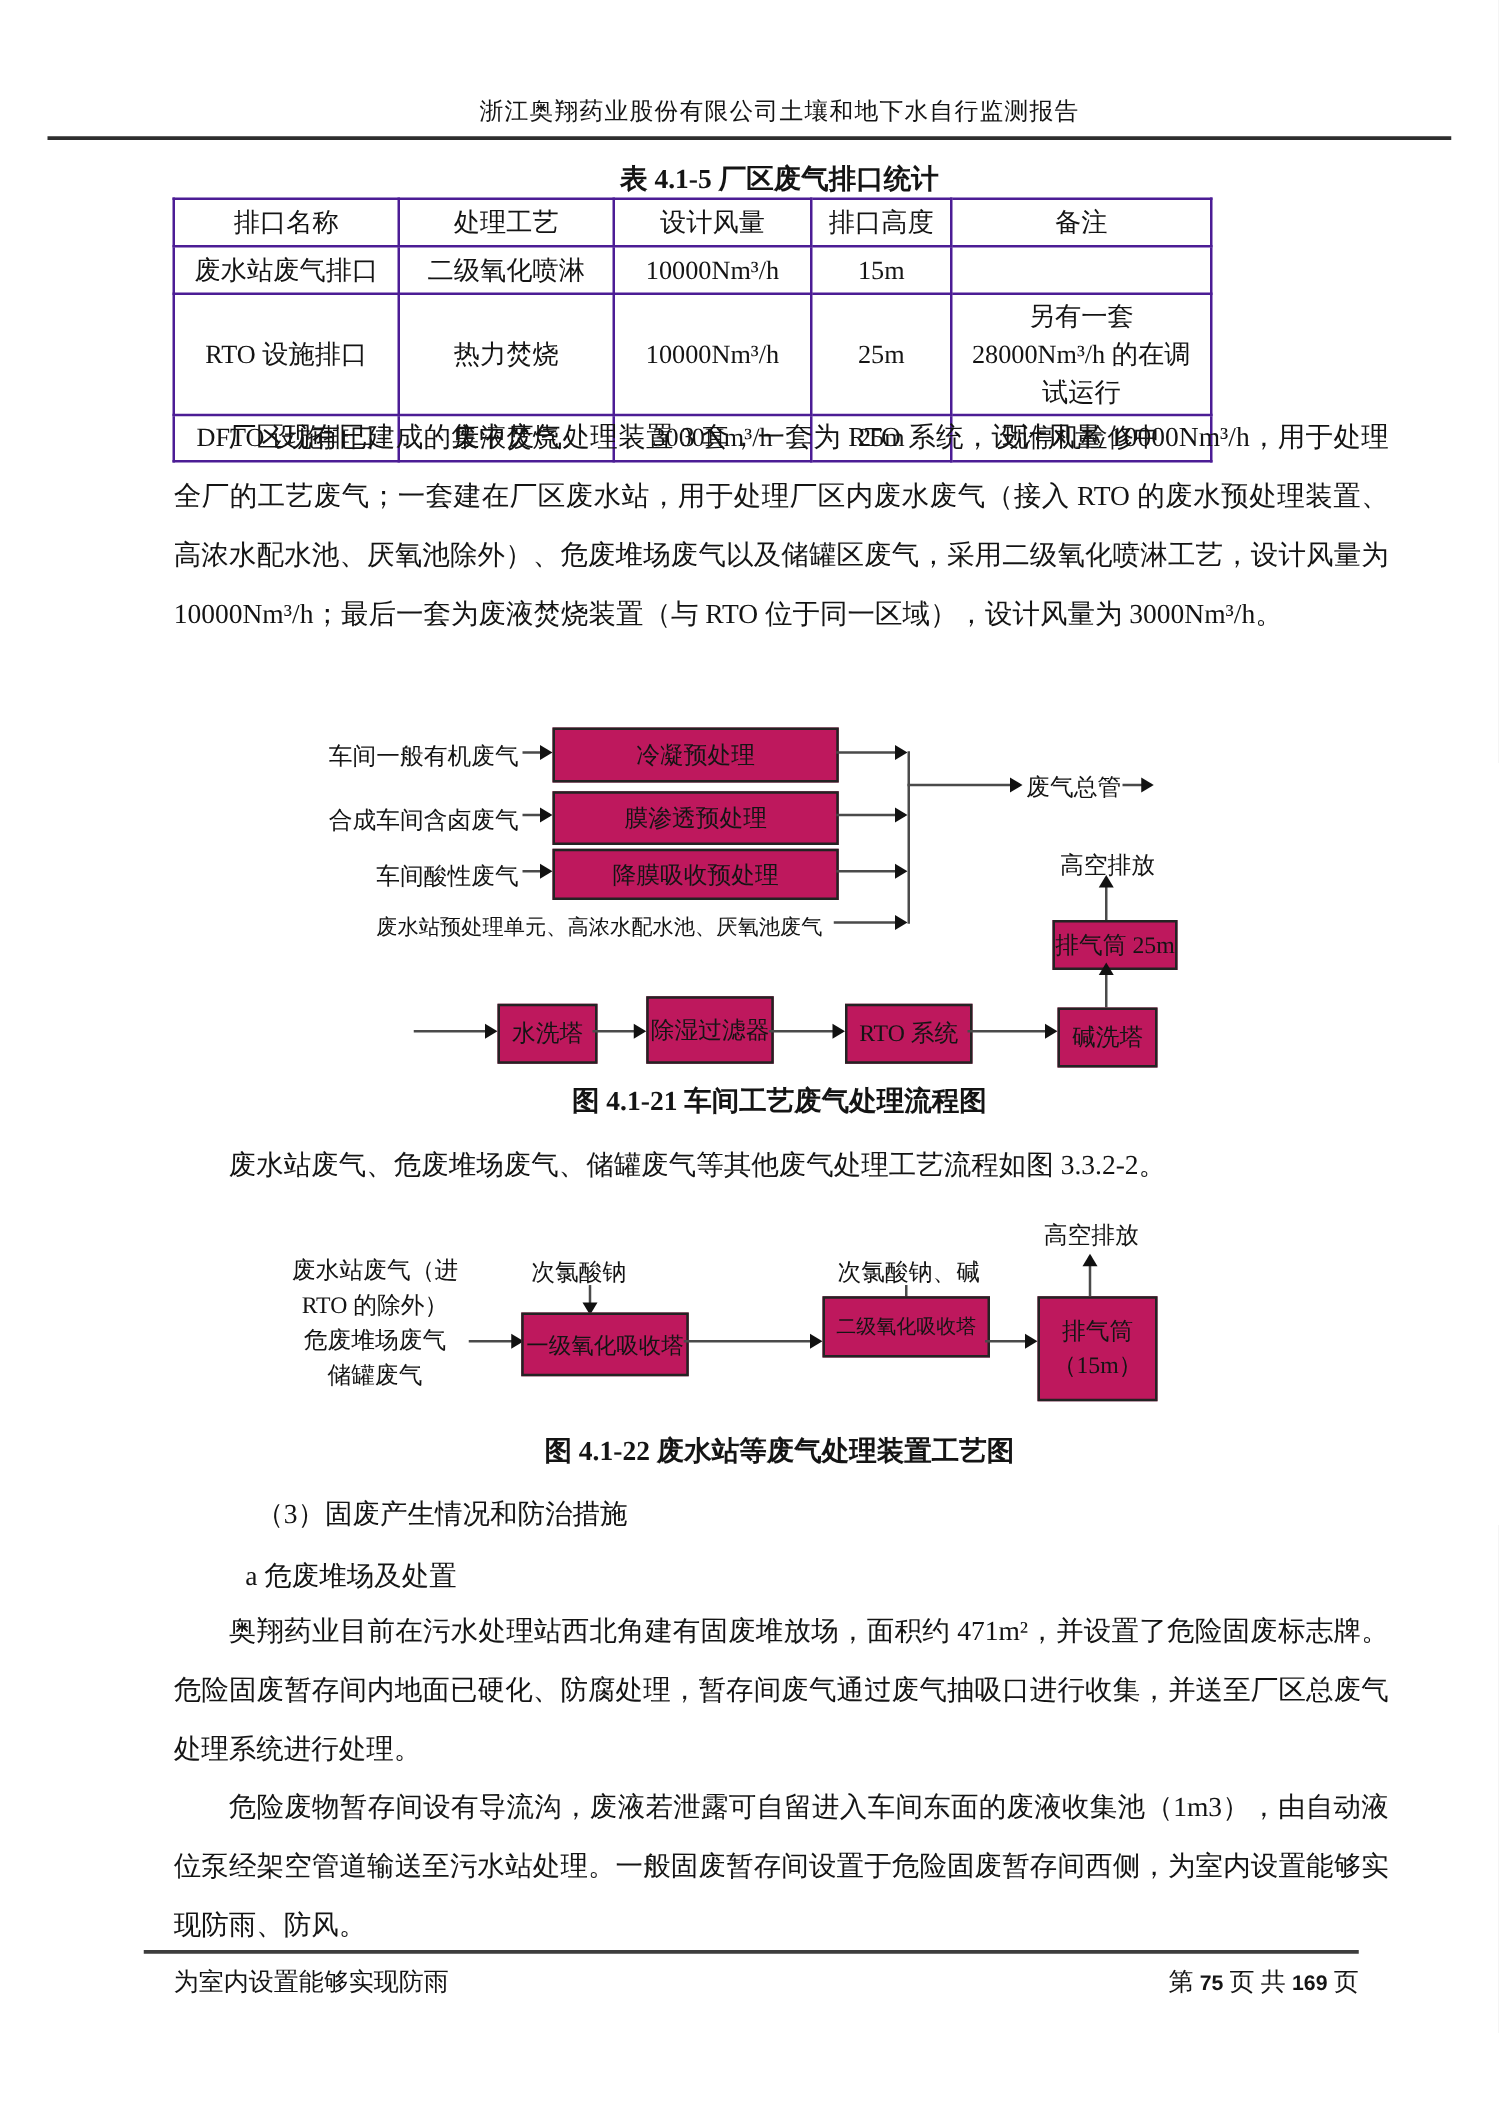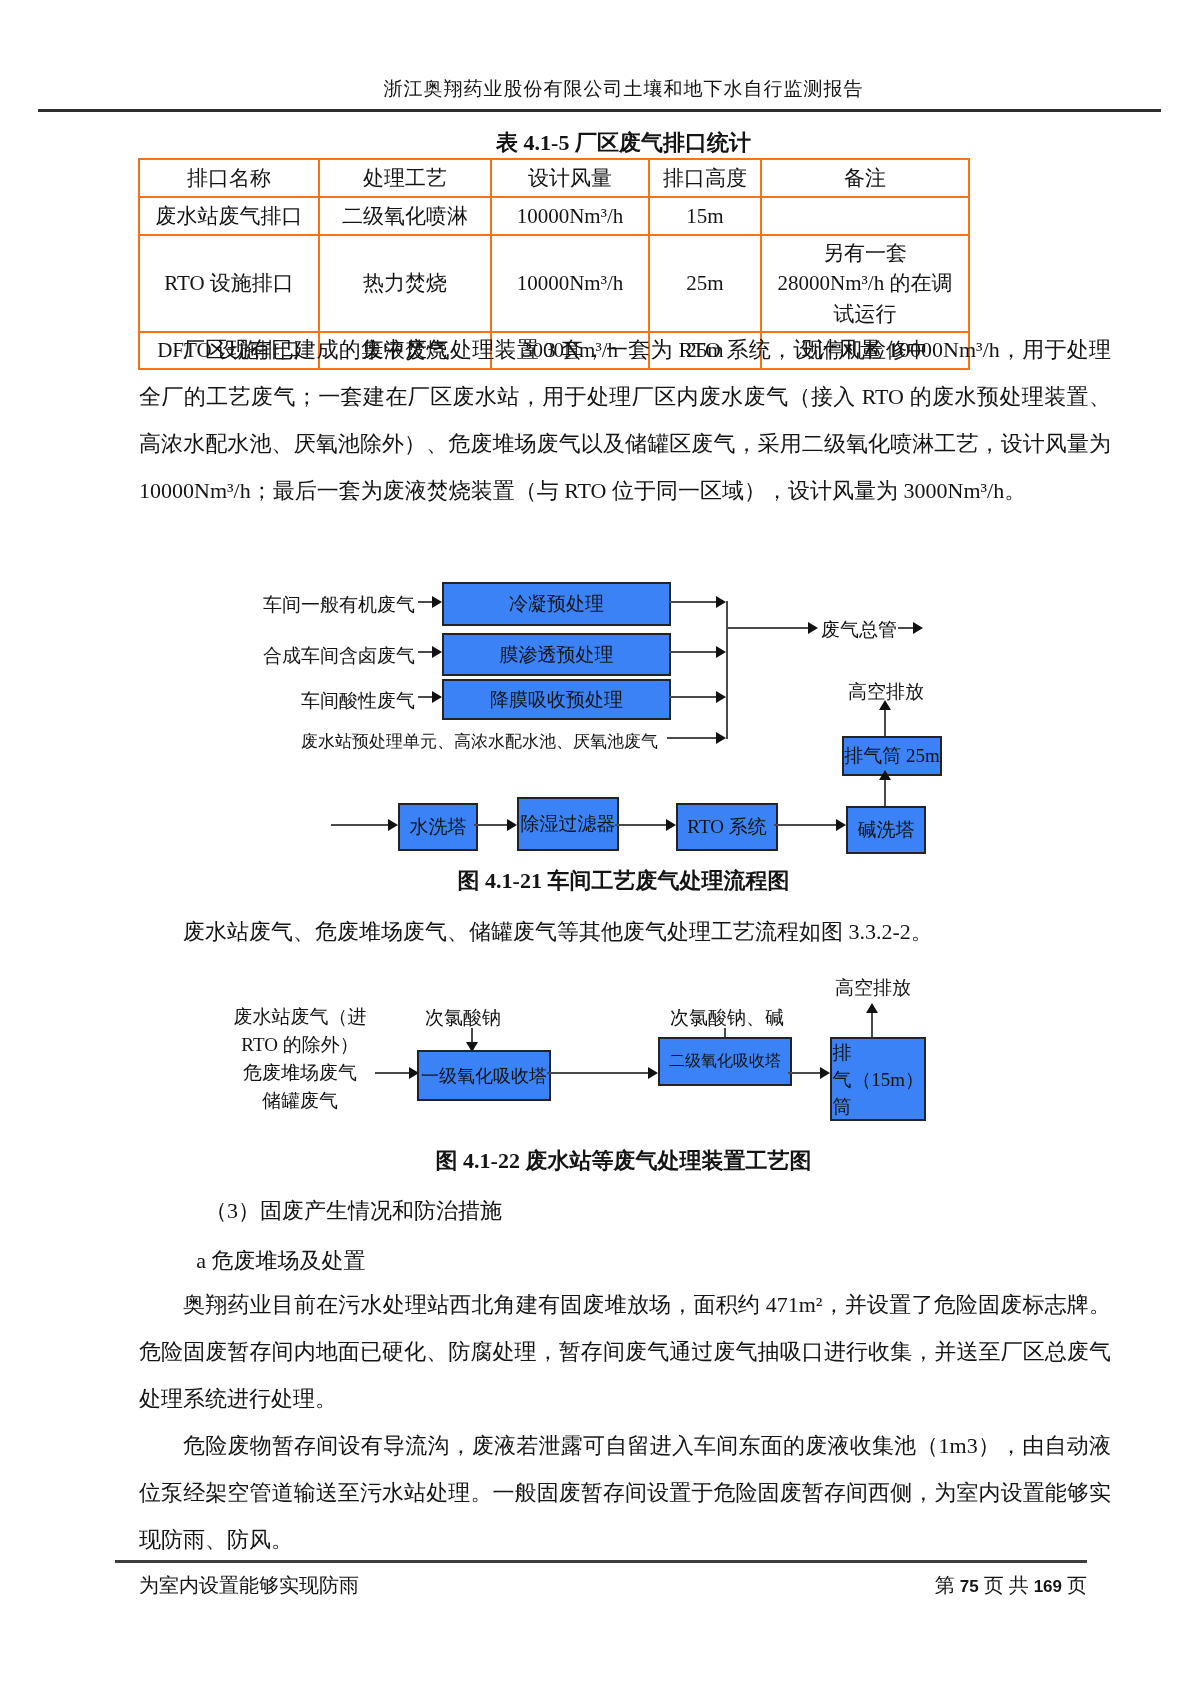--- a/index.html
+++ b/index.html
@@ -10,33 +10,33 @@
   .abs{position:absolute;padding-left:24px;}
   .center{text-align:center;}
   .doc-header{top:76px;left:0;width:100%;font-size:19px;letter-spacing:1px;}
   .doc-header-rule{top:109px;left:38px;right:38px;height:3px;background:#2e2e2e;}
   .tbl-title{top:128px;left:0;width:100%;font-weight:bold;font-size:22px;}
   table.emission{
     position:absolute;top:158px;left:138px;border-collapse:collapse;table-layout:fixed;
     font-size:21px;
   }
   table.emission td,table.emission th{
-    border:2px solid #f97316;text-align:center;vertical-align:middle;
+    border:2px solid #4c1d95;text-align:center;vertical-align:middle;
     padding:2px 6px;font-weight:normal;line-height:1.45;
   }
   .para{
     left:115px;width:972px;font-size:22px;line-height:47px;text-align:justify;
     text-indent:2em;
   }
   .head3{left:115px;width:972px;font-size:22px;line-height:30px;}
   .caption{left:0;width:100%;font-weight:bold;font-size:22px;}
   
   .fig{position:absolute;font-size:19px;}
   .fbox{
-    position:absolute;border:2px solid #232323;background:#3b82f6;
+    position:absolute;border:2px solid #232323;background:#be185d;
     display:flex;align-items:center;justify-content:center;text-align:center;
   }
   .flabel{position:absolute;white-space:nowrap;}
   .hline{position:absolute;height:2px;background:#4a4a4a;}
   .vline{position:absolute;width:2px;background:#4a4a4a;}
   .arr-r::after{
     content:'';position:absolute;right:-2px;top:-5px;width:0;height:0;
     border-left:10px solid #111;border-top:6px solid transparent;border-bottom:6px solid transparent;
   }
   .arr-up::before{
@@ -166,21 +166,21 @@
     <div class="vline arr-dn" style="left:356px;top:68px;height:22px"></div>
     <div class="flabel" style="left:555px;top:45px">次氯酸钠、碱</div>
     <div class="vline arr-dn" style="left:609px;top:68px;height:22px"></div>
 
     <div class="hline arr-r" style="left:260px;width:42px;top:112px"></div>
     <div class="fbox" style="left:302px;top:90px;width:130px;height:47px;font-size:18px">一级氧化吸收塔</div>
     <div class="hline arr-r" style="left:432px;width:109px;top:112px"></div>
     <div class="fbox" style="left:543px;top:77px;width:130px;height:45px;font-size:16px">二级氧化吸收塔</div>
     <div class="hline arr-r" style="left:673px;width:40px;top:112px"></div>
 
-    <div class="fbox" style="left:715px;top:77px;width:92px;height:80px;flex-direction:row;line-height:27px">
+    <div class="fbox" style="left:715px;top:77px;width:92px;height:80px;flex-direction:column;line-height:27px">
       <div>排气筒</div>
       <div>（15m）</div>
     </div>
     <div class="vline arr-up" style="left:756px;top:45px;height:32px"></div>
     <div class="flabel" style="left:720px;top:15px">高空排放</div>
   </div>
 
   <div class="abs caption center" style="top:1146px">图 4.1-22 废水站等废气处理装置工艺图</div>
 
   <div class="abs head3" style="top:1196px;text-indent:3em">（3）固废产生情况和防治措施</div>

